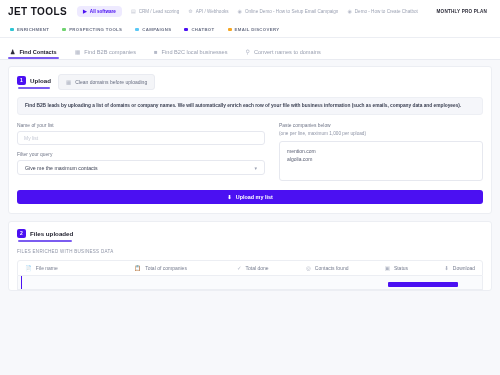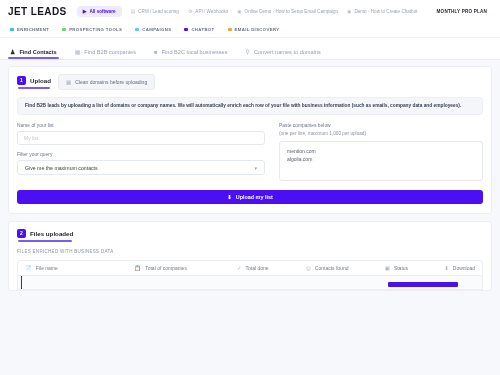--- a/index.html
+++ b/index.html
@@ -158,21 +158,21 @@
     position: absolute; right: 24px; top: 6px;
     width: 70px; height: 5px; border-radius: 1px; background: #4b10f2;
   }
 </style>
 </head>
 <body>
 
 <div class="page">
 
   <div class="topbar">
-    <div class="brand">JET LEADS</div>
+    <div class="brand">JET TOOLS</div>
 
     <div class="topnav">
       <div class="topnav-item pill">
         <span class="ti-ico">▶</span>
         <span>All software</span>
       </div>
       <div class="topnav-item">
         <span class="ti-ico">▤</span>
         <span>CRM / Lead scoring</span>
       </div>

